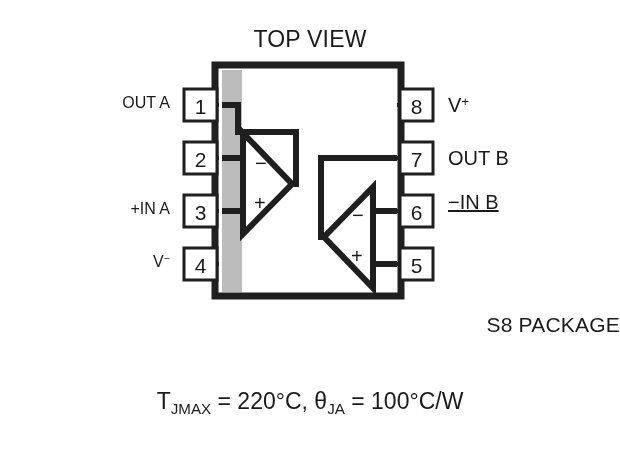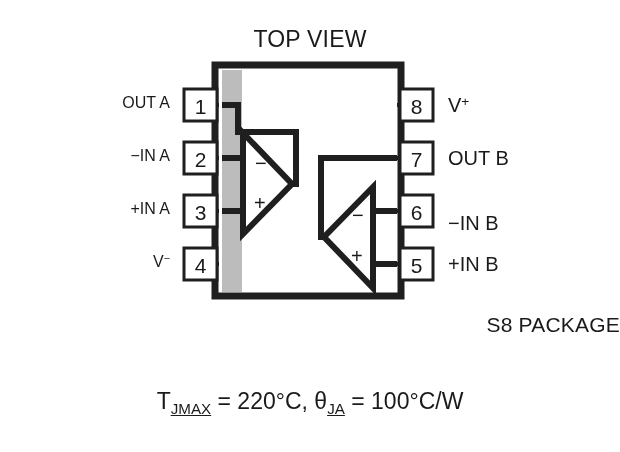--- a/index.html
+++ b/index.html
@@ -50,21 +50,20 @@
     top: 390px;
     width: 620px;
     text-align: center;
     font-size: 23px;
   }
   #thermal sub {
     font-size: 0.66em;
     vertical-align: baseline;
     position: relative;
     top: 0.30em;
-    text-decoration: underline;
   }
   .pinlabel-left {
     font-size: 16px;
     text-align: right;
     width: 130px;
   }
   .pinlabel-right {
     font-size: 20px;
     text-align: left;
     width: 160px;
@@ -145,40 +144,34 @@
   <div class="lbl" style="left:184px;top:255px;width:33px;text-align:center;font-size:21px;">4</div>
 
   <div class="lbl" style="left:400px;top:96px;width:33px;text-align:center;font-size:21px;">8</div>
   <div class="lbl" style="left:400px;top:149px;width:33px;text-align:center;font-size:21px;">7</div>
   <div class="lbl" style="left:400px;top:202px;width:33px;text-align:center;font-size:21px;">6</div>
   <div class="lbl" style="left:400px;top:255px;width:33px;text-align:center;font-size:21px;">5</div>
 
   <div class="lbl pinlabel-left" style="left:40px;top:95px;">
     <span>OUT A</span><sup></sup>
   </div>
-  <div class="lbl pinlabel-left" style="left:40px;top:148px;">
-    <span>−IN A</span><sup></sup>
-  </div>
   <div class="lbl pinlabel-left" style="left:40px;top:201px;">
     <span>+IN A</span><sup></sup>
   </div>
   <div class="lbl pinlabel-left" style="left:40px;top:254px;">
     <span>V</span><sup>−</sup>
   </div>
 
   <div class="lbl pinlabel-right" style="left:448px;top:95px;">
     <span>V</span><sup>+</sup>
   </div>
   <div class="lbl pinlabel-right" style="left:448px;top:148px;">
     <span>OUT B</span><sup></sup>
   </div>
-  <div class="lbl pinlabel-right" style="left:448px;top:213px;">
+  <div class="lbl pinlabel-right" style="left:448px;top:192px;text-decoration:underline;">
     <span>−IN B</span><sup></sup>
-  </div>
-  <div class="lbl pinlabel-right" style="left:448px;top:254px;">
-    <span>+IN B</span><sup></sup>
   </div>
 
   <div class="lbl pkg-line" id="pkg1">S8 PACKAGE</div>
 
   <div class="lbl" id="thermal"><span>T</span><sub>JMAX</sub><span> = 220°C, </span><span>θ</span><sub>JA</sub><span> = 100°C/W</span></div>
 
 </div>
 
 </body></html>

